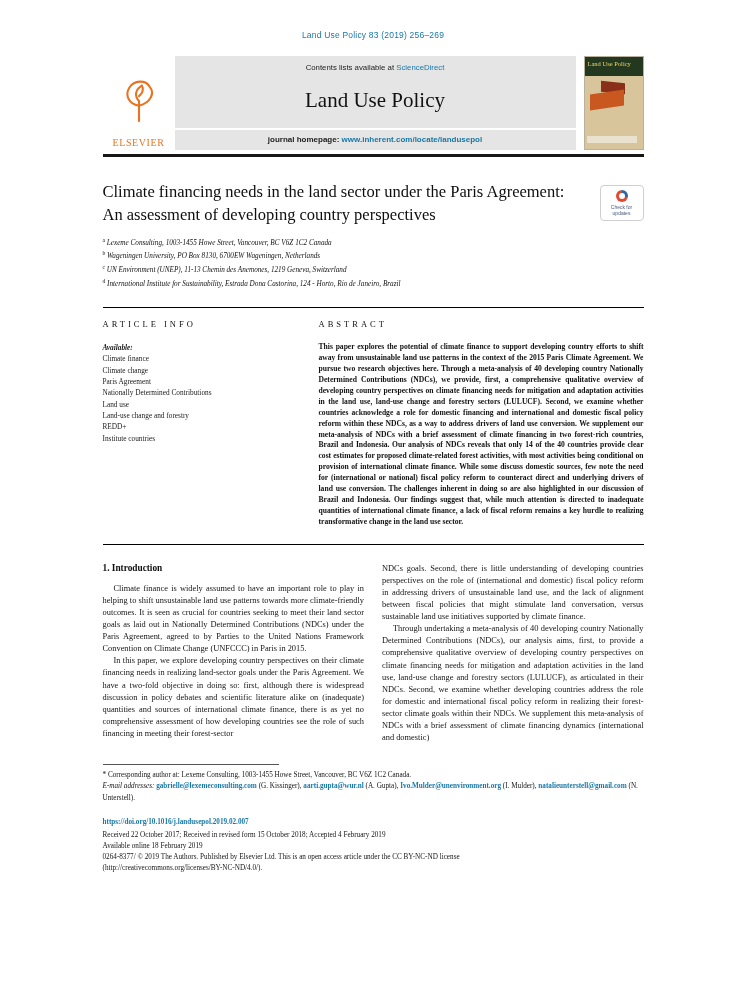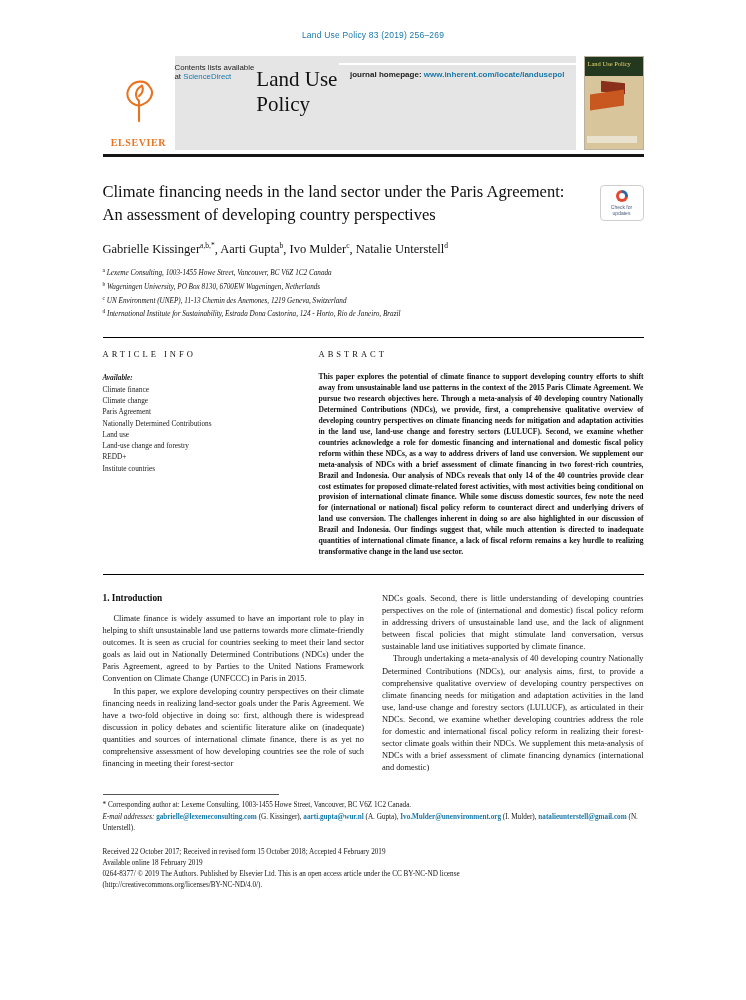--- a/index.html
+++ b/index.html
@@ -14,26 +14,26 @@
     text-align:center; font-family:"Liberation Sans", sans-serif;
     font-size:8.5px; color:#1878a8; letter-spacing:0.2px;
   }
   
   .header-row { display:flex; margin-top:16px; align-items:stretch; }
   .logo-block {
     width:72px; display:flex; flex-direction:column; align-items:center;
     justify-content:flex-end; padding-bottom:2px; background:#fff;
   }
   .logo-text {
-    font-family:"Liberation Serif", serif; font-weight:bold; color:#e87422;
+    font-family:"Liberation Serif", serif; font-weight:normal; color:#e87422;
     font-size:10px; letter-spacing:0.6px; margin-top:10px;text-align:right;
   }
   .header-box {
-    flex:1; background:#e5e5e5; display:flex; 
-    justify-content:space-between; padding-top:7px;
+    flex:1; background:#e5e5e5; display:flex; flex-direction:column;
+    align-items:center; justify-content:space-between; padding-top:7px;
   }
   .contents-line {
     font-family:"Liberation Sans", sans-serif; font-size:7.8px; color:#222;
   }
   .link { color:#1878a8; cursor:pointer; text-decoration:none; }
   .journal-title { font-size:21px; color:#111; margin:4px 0 4px 0; }
   .homepage-strip {
     width:100%; border-top:2px solid #ffffff; text-align:center;
     padding:5px 0 6px 0; font-family:"Liberation Sans", sans-serif;
     font-size:8px; font-weight:bold; color:#222;
@@ -164,26 +164,20 @@
   <div class="thick-rule"></div>
 
   <div class="title-row">
     <div class="article-title">Climate financing needs in the land sector under the Paris Agreement: An assessment of developing country perspectives</div>
     <div class="cfu-badge">
       <span class="cfu-icon"></span>
       <span class="cfu-label">Check for updates</span>
     </div>
   </div>
 
-  <div class="authors">
-    <span>Gabrielle Kissinger</span><sup>a,b,*</sup><span>, </span>
-    <span>Aarti Gupta</span><sup>b</sup><span>, </span>
-    <span>Ivo Mulder</span><sup>c</sup><span>, </span>
-    <span>Natalie Unterstell</span><sup>d</sup>
-  </div>
 
   <div class="affils">
     <div><sup>a</sup> <span>Lexeme Consulting, 1003-1455 Howe Street, Vancouver, BC V6Z 1C2 Canada</span></div>
     <div><sup>b</sup> <span>Wageningen University, PO Box 8130, 6700EW Wageningen, Netherlands</span></div>
     <div><sup>c</sup> <span>UN Environment (UNEP), 11-13 Chemin des Anemones, 1219 Geneva, Switzerland</span></div>
     <div><sup>d</sup> <span>International Institute for Sustainability, Estrada Dona Castorina, 124 - Horto, Rio de Janeiro, Brazil</span></div>
   </div>
 
   <div class="info-section">
     <div class="info-left">
@@ -219,19 +213,20 @@
   <div class="footnote">
     <div class="fn-rule"></div>
     <div class="fn-text">* Corresponding author at: Lexeme Consulting, 1003-1455 Howe Street, Vancouver, BC V6Z 1C2 Canada.</div>
     <div class="fn-text">
       <span class="em-label">E-mail addresses:</span>
       <span class="email">gabrielle@lexemeconsulting.com</span><span> (G. Kissinger), </span><span class="email">aarti.gupta@wur.nl</span><span> (A. Gupta), </span><span class="email">Ivo.Mulder@unenvironment.org</span><span> (I. Mulder), </span><span class="email">natalieunterstell@gmail.com</span><span> (N. Unterstell).</span>
     </div>
   </div>
 
   <div class="imprint">
+    <div><span class="doi">https://doi.org/10.1016/j.landusepol.2019.02.007</span></div>
     <div>Received 22 October 2017; Received in revised form 15 October 2018; Accepted 4 February 2019</div>
     <div>Available online 18 February 2019</div>
     <div>0264-8377/ © 2019 The Authors. Published by Elsevier Ltd. This is an open access article under the CC BY-NC-ND license</div>
     <div>(http://creativecommons.org/licenses/BY-NC-ND/4.0/).</div>
   </div>
 
 </div>
 
 </body></html>

